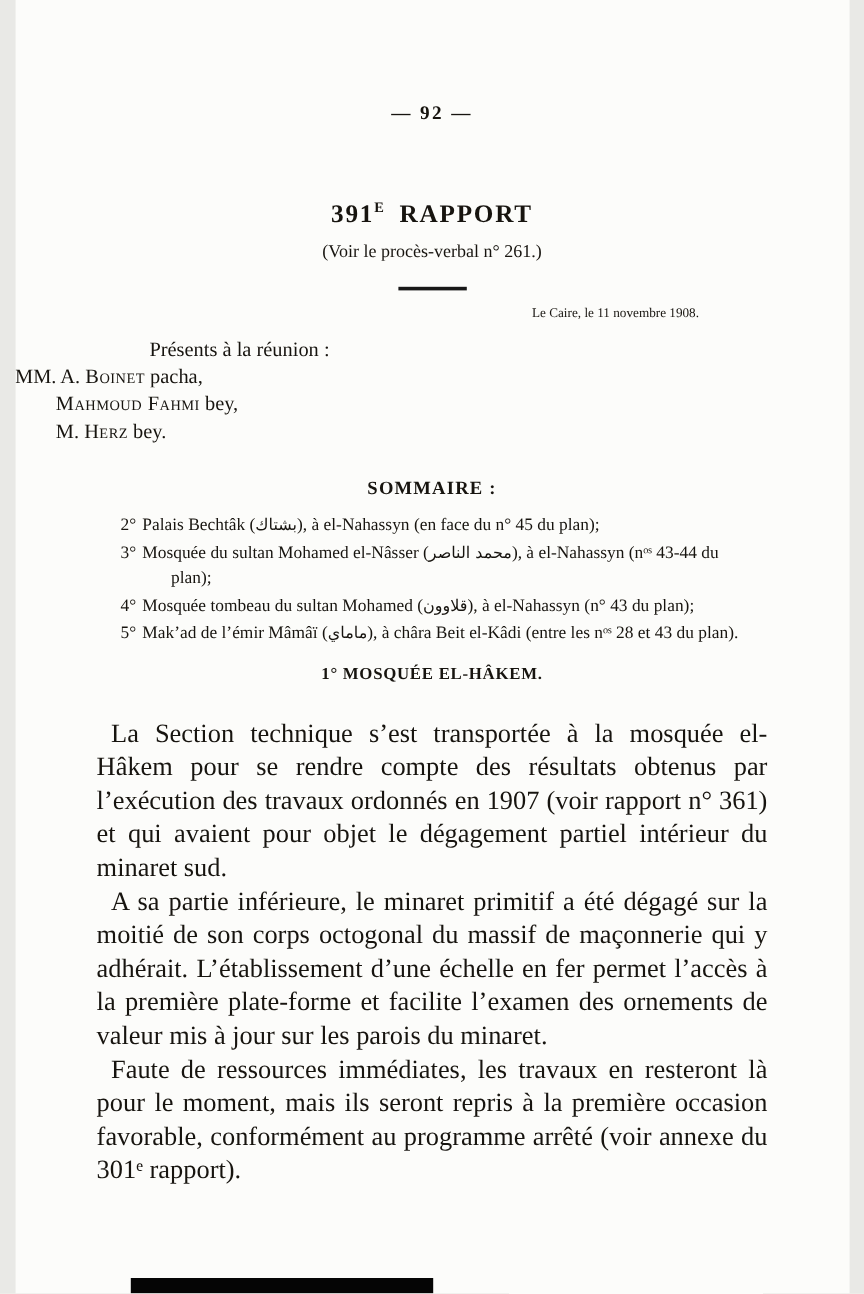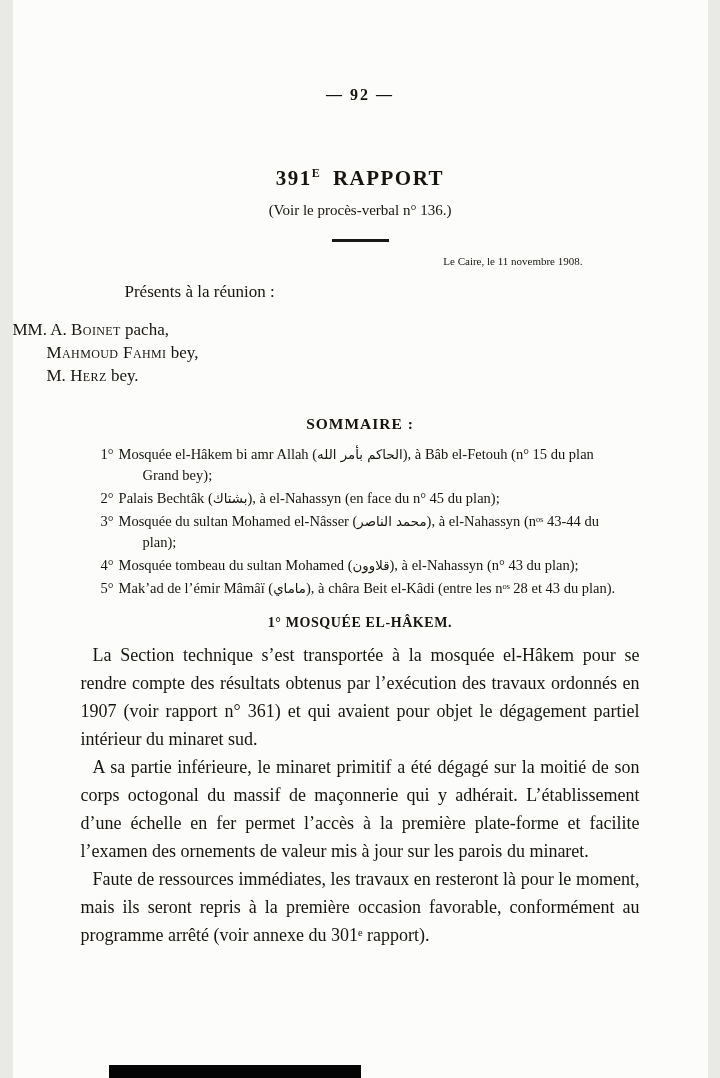--- a/index.html
+++ b/index.html
@@ -53,21 +53,20 @@
     text-align: right;
     padding-right: 125px;
     font-size: 11px;
   }
   .presents {
     margin-top: 15px;
     padding-left: 112px;
     font-size: 17px;
   }
   .attendees {
-    margin-top: 16px;
     font-size: 17px;
     line-height: 23px;
   }
   .attendee-line.indent { padding-left: 34px; }
   .caps { font-variant: small-caps; letter-spacing: 0.4px; }
   .sommaire-heading {
     margin-top: 28px;
     text-align: center;
     font-size: 15.5px;
     font-weight: bold;
@@ -83,23 +82,23 @@
   .som-num { margin-right: 5px; }
   .arabic { font-family: "DejaVu Sans", sans-serif; font-size: 0.92em; }
   .section-heading {
     margin-top: 16px;
     text-align: center;
     font-size: 14px;
     font-weight: bold;
     letter-spacing: 0.6px;
   }
   .body-text {
-    margin-top: 10px;
+    margin-top: 26px;
     padding: 0 68px;
-    font-size: 18px;
+    font-size: 22px;
     line-height: 28px;
     text-align: justify;
   }
   .body-text p { text-indent: 12px; }
   .scan-bar {
     position: absolute;
     left: 96px;
     top: 1065px;
     width: 252px;
     height: 13px;
@@ -109,38 +108,37 @@
 </head>
 <body>
 
 <div class="page">
 
   <div class="page-number">— 92 —</div>
 
   <h1 class="title"><span>391</span><sup>E</sup><span class="title-word">RAPPORT</span></h1>
 
 
-  <div class="reference">(Voir le procès-verbal n° 136.)</div>
+  <div class="reference">(Voir le procès-verbal n° 261.)</div>
 
   <div class="divider"></div>
 
   <div class="dateline">Le Caire, le 11 novembre 1908.</div>
 
   <div class="presents">Présents à la réunion :</div>
 
   <div class="attendees">
     <div class="attendee-line"><span>MM. A. </span><span class="caps">Boinet</span><span> pacha,</span></div>
     <div class="attendee-line indent"><span></span><span class="caps">Mahmoud Fahmi</span><span> bey,</span></div>
     <div class="attendee-line indent"><span>M. </span><span class="caps">Herz</span><span> bey.</span></div>
   </div>
 
   <div class="sommaire-heading">SOMMAIRE :</div>
 
   <div class="sommaire">
-    <p class="som-item"><span class="som-num">1°</span><span>Mosquée el-Hâkem bi amr Allah (</span><span class="arabic">الحاكم بأمر الله</span><span>), à Bâb el-Fetouh (n° 15 du plan Grand bey);</span></p>
     <p class="som-item"><span class="som-num">2°</span><span>Palais Bechtâk (</span><span class="arabic">بشتاك</span><span>), à el-Nahassyn (en face du n° 45 du plan);</span></p>
     <p class="som-item"><span class="som-num">3°</span><span>Mosquée du sultan Mohamed el-Nâsser (</span><span class="arabic">محمد الناصر</span><span>), à el-Nahassyn (nᵒˢ 43-44 du plan);</span></p>
     <p class="som-item"><span class="som-num">4°</span><span>Mosquée tombeau du sultan Mohamed (</span><span class="arabic">قلاوون</span><span>), à el-Nahassyn (n° 43 du plan);</span></p>
     <p class="som-item"><span class="som-num">5°</span><span>Mak’ad de l’émir Mâmâï (</span><span class="arabic">ماماي</span><span>), à châra Beit el-Kâdi (entre les nᵒˢ 28 et 43 du plan).</span></p>
   </div>
 
   <div class="section-heading">1° MOSQUÉE EL-HÂKEM.</div>
 
   <div class="body-text">
     <p>La Section technique s’est transportée à la mosquée el-Hâkem pour se rendre compte des résultats obtenus par l’exécution des travaux ordonnés en 1907 (voir rapport n° 361) et qui avaient pour objet le dégagement partiel intérieur du minaret sud.</p>

